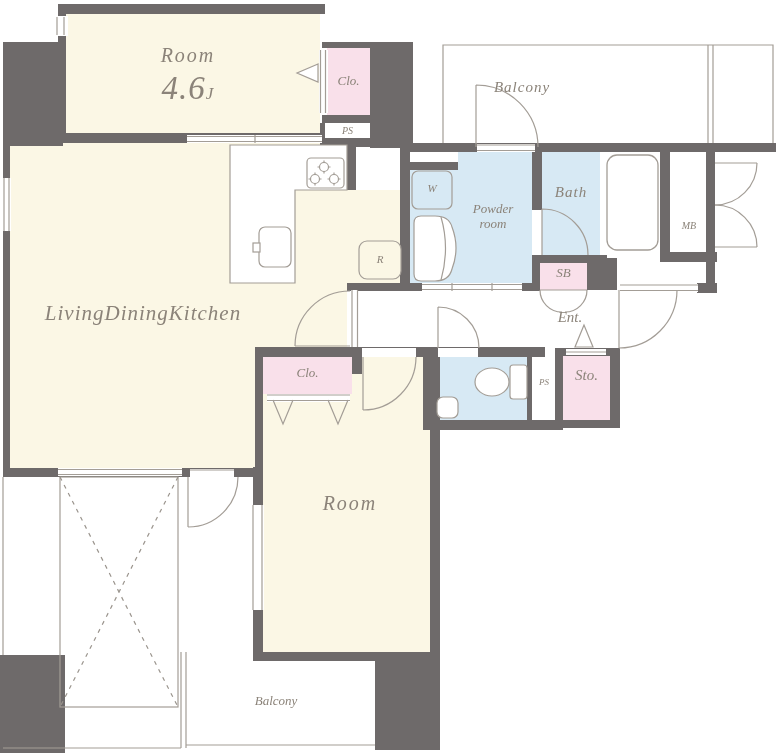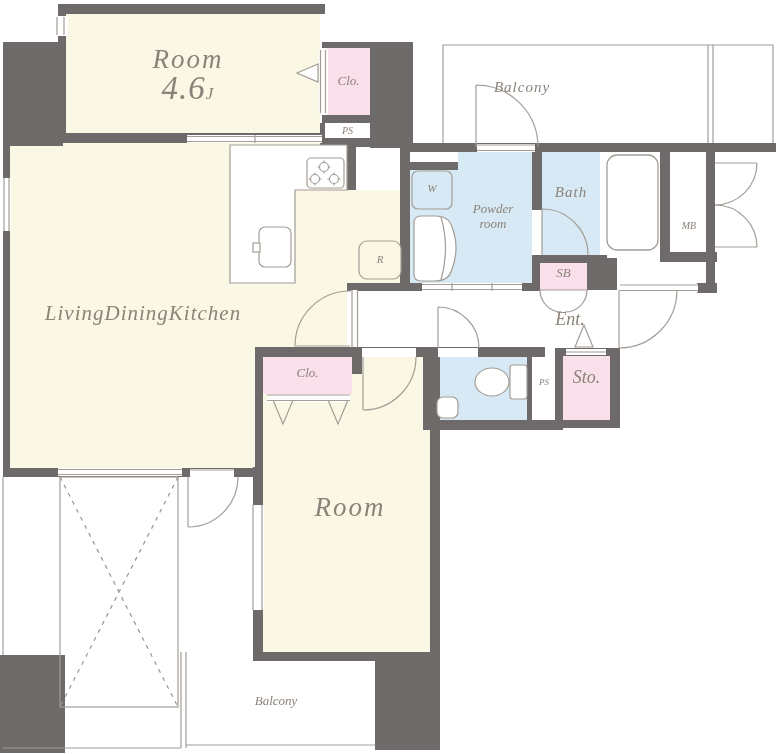--- a/index.html
+++ b/index.html
@@ -7,27 +7,27 @@
         font-family:"Liberation Serif",serif;}
   .fill{position:absolute;}
   .cream{background:#fbf7e5;}
   .pink{background:#f9e0ea;}
   .blue{background:#d7e9f4;}
   .white{background:#ffffff;}
   .wall{position:absolute;background:#6e6a6a;}
   .gap{position:absolute;background:#ffffff;}
   svg.overlay{position:absolute;left:0;top:0;}
   .lbl{position:absolute;color:#8b8379;font-style:italic;text-align:center;line-height:1.15;}
-  .rname{font-size:27px;letter-spacing:2px;}
+  .rname{font-size:20px;letter-spacing:2px;}
   .rarea{font-size:33px;letter-spacing:1px;}
   .rarea .junit, .ldkarea .junit{font-size:17px;font-style:italic;}
   .ldkname{font-size:21px;letter-spacing:1px;}
   .ldkarea{font-size:34px;}
   .s15{font-size:15px;letter-spacing:1px;}
-  .s14{font-size:18px;}
+  .s14{font-size:15px;}
   .s13{font-size:13px;}
   .s11{font-size:11px;}
   .s10{font-size:10px;}
   .s9{font-size:9px;}
 </style>
 </head>
 <body>
 
 <div class="plan">
 

